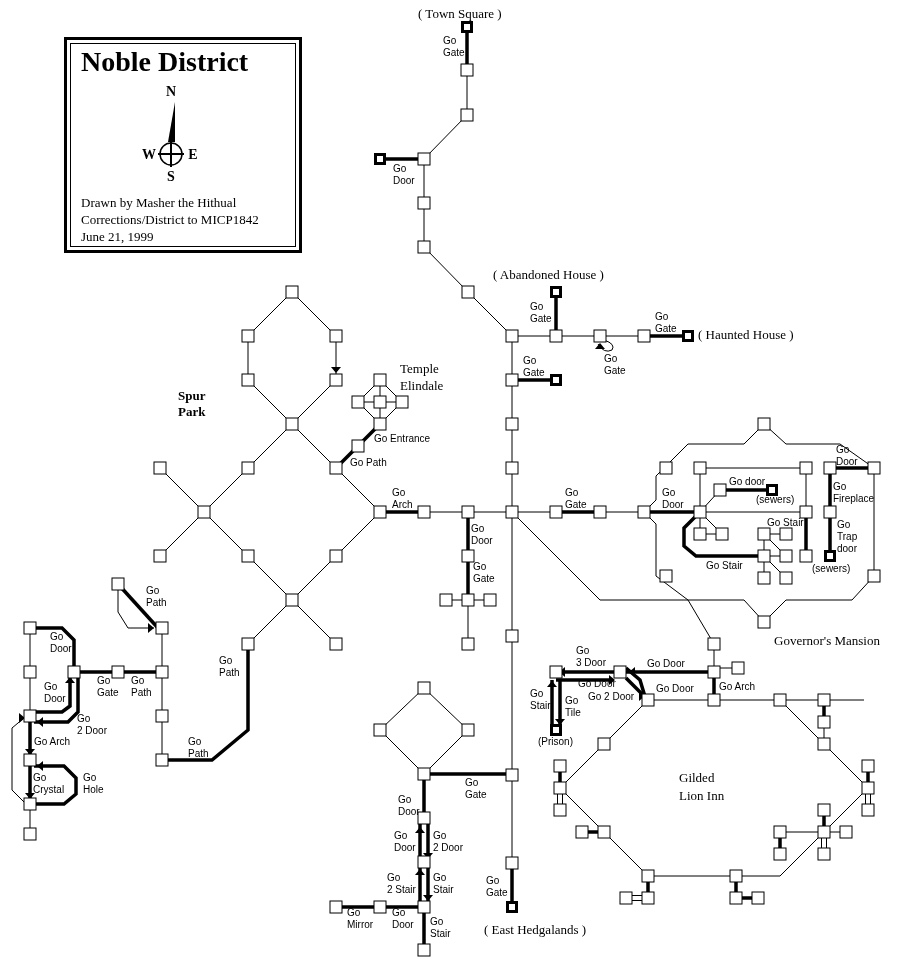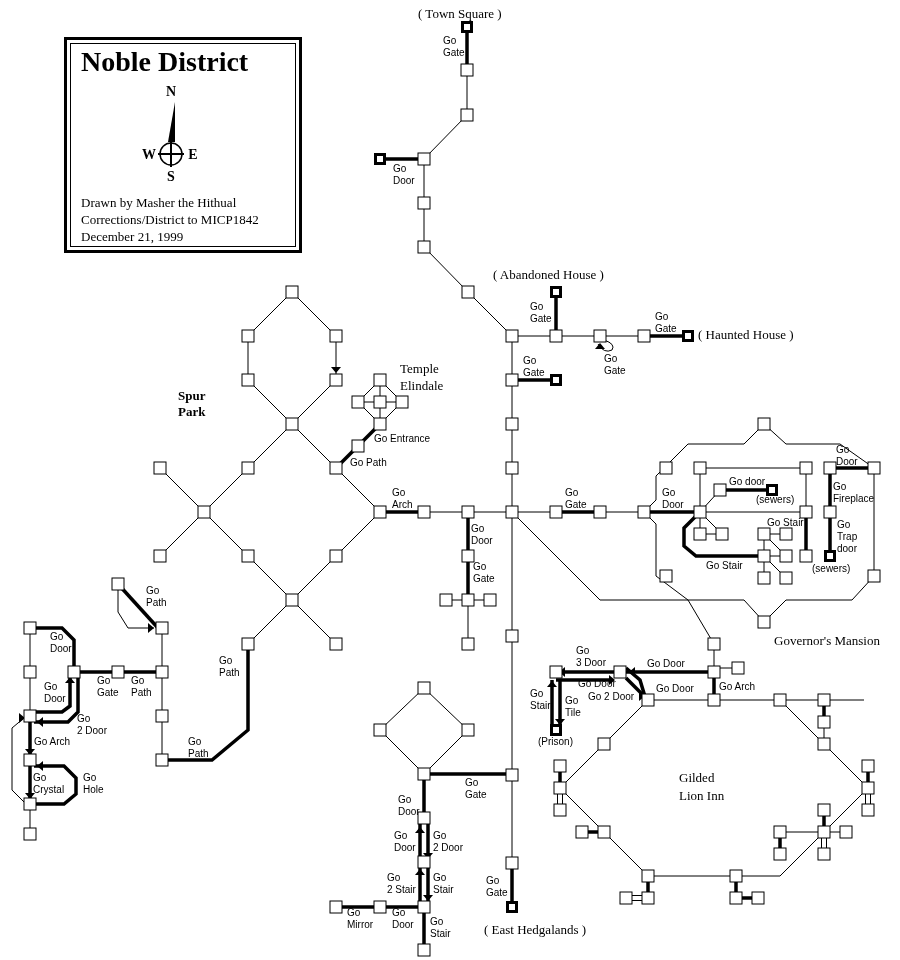--- a/index.html
+++ b/index.html
@@ -400,15 +400,15 @@
       <polygon points="44,18 44,58 37,58" fill="#000"></polygon>
       <circle cx="40" cy="70" r="11" fill="none" stroke="#000" stroke-width="1.5"></circle>
       <line x1="40" y1="55" x2="40" y2="83" stroke="#000" stroke-width="2"></line>
       <line x1="27" y1="70" x2="53" y2="70" stroke="#000" stroke-width="2"></line>
       <text x="18" y="75" text-anchor="middle" font-family="Liberation Serif, serif" font-weight="bold" font-size="14">W</text>
       <text x="62" y="75" text-anchor="middle" font-family="Liberation Serif, serif" font-weight="bold" font-size="14">E</text>
       <text x="40" y="97" text-anchor="middle" font-family="Liberation Serif, serif" font-weight="bold" font-size="14">S</text>
     </svg>
     <div class="legend-line" style="top:151px">Drawn by Masher the Hithual</div>
     <div class="legend-line" style="top:168px">Corrections/District to MICP1842</div>
-    <div class="legend-line" style="top:185px">December 21, 1999</div>
+    <div class="legend-line" style="top:185px">June 21, 1999</div>
   </div>
 </div>
 
 </body></html>

